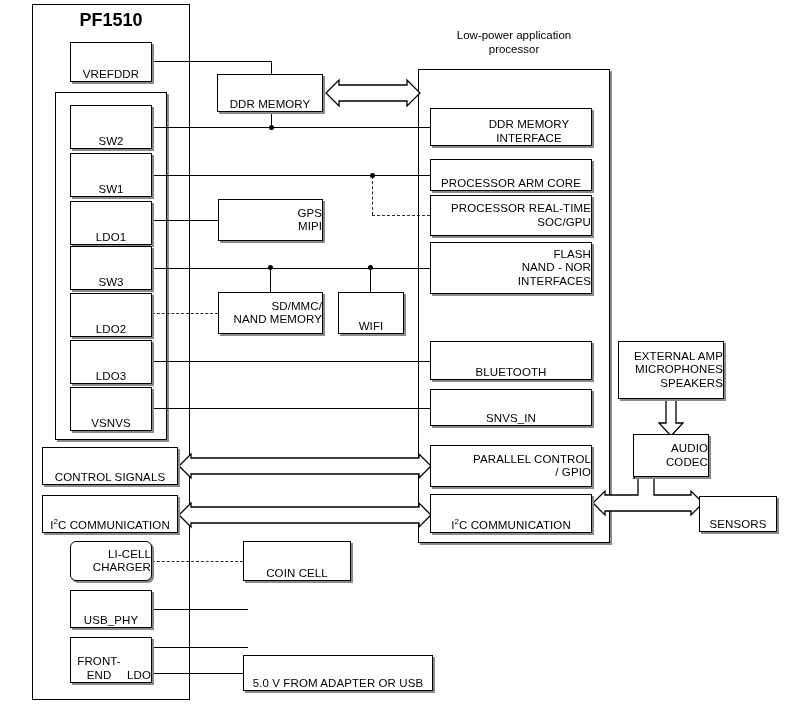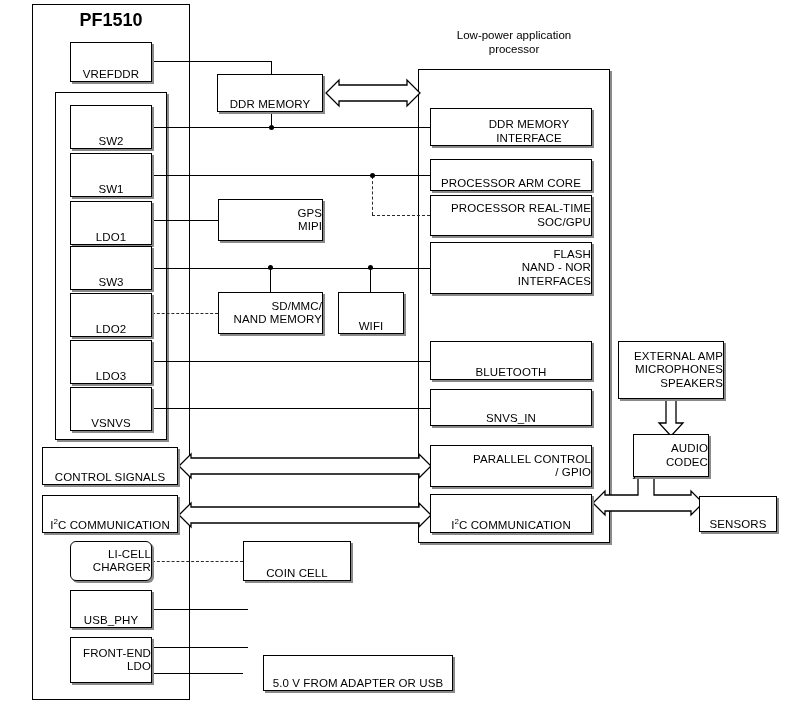--- a/index.html
+++ b/index.html
@@ -74,21 +74,21 @@
     <span><span>I</span><sup>2</sup><span>C COMMUNICATION</span></span>
   </div>
 
   <div class="box shadow" style="left:70px;top:541px;width:82px;height:40px;flex-direction:column;border-radius:6px;">
     <span>LI-CELL</span>
     <span>CHARGER</span>
   </div>
   <div class="box shadow" style="left:70px;top:590px;width:82px;height:38px;">
     <span>USB_PHY</span>
   </div>
-  <div class="box shadow" style="left:70px;top:637px;width:82px;height:46px;flex-direction:column;">
+  <div class="box shadow" style="left:70px;top:637px;width:82px;height:46px;flex-direction:row;">
     <span>FRONT-END</span>
     <span>LDO</span>
   </div>
 
   <div class="label" style="left:424px;top:28px;width:180px;">
     <div>Low-power application</div>
     <div>processor</div>
   </div>
   <div class="container shadow" style="left:418px;top:69px;width:192px;height:474px;"></div>
 
@@ -143,21 +143,21 @@
     </div>
 
   <div class="box shadow" style="left:338px;top:292px;width:66px;height:42px;">
     <span>WIFI</span>
     </div>
 
   <div class="box shadow" style="left:243px;top:541px;width:108px;height:40px;">
     <span>COIN CELL</span>
     </div>
 
-  <div class="box shadow" style="left:243px;top:655px;width:190px;height:36px;margin-left:20px;">
+  <div class="box shadow" style="left:243px;top:655px;width:190px;height:36px;">
     <span>5.0 V FROM ADAPTER OR USB</span>
     </div>
 
   <div class="box shadow" style="left:618px;top:341px;width:106px;height:58px;flex-direction:column;">
     <span>EXTERNAL AMP</span>
     <span>MICROPHONES</span>
     <span>SPEAKERS</span>
     </div>
 
   <div class="box shadow" style="left:633px;top:434px;width:76px;height:43px;flex-direction:column;">

